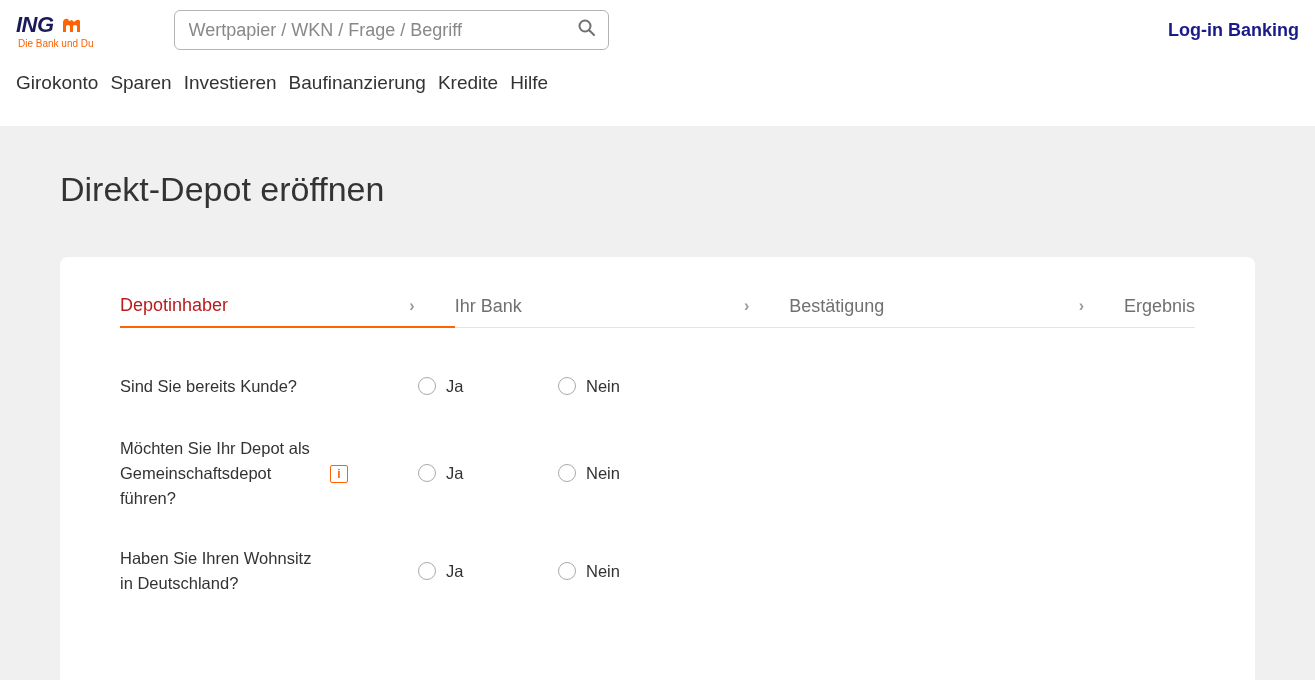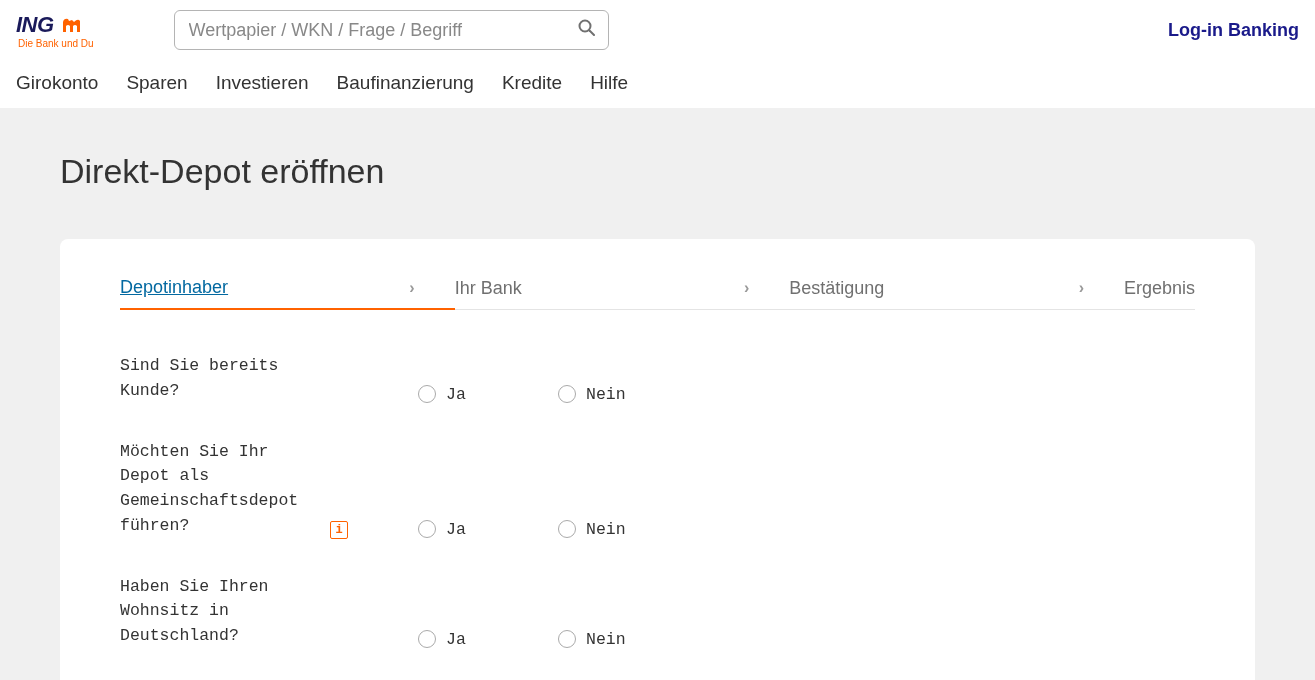--- a/index.html
+++ b/index.html
@@ -14,42 +14,42 @@
     .logo-lion { color: #ff6200; font-size: 18px; display: inline-flex; }
     .logo-tagline { font-size: 10px; color: #ff6200; margin-top: 0; padding-left: 2px; }
     
     .search-box { position: relative; width: 435px; margin-left: 60px; }
     .search-box input { width: 100%; height: 40px; padding: 8px 42px 8px 14px; border: 1px solid #b4b4b4; border-radius: 6px; font-size: 18px; color: #333; }
     .search-box input::placeholder { color: #888; }
     .search-icon { position: absolute; right: 14px; top: 50%; transform: translateY(-50%); color: #707070; font-size: 17px; }
     
     .login-link { margin-left: auto; color: #1a1a8a; font-weight: 600; font-size: 18px; cursor: pointer; }
     
-    .nav { display: flex; gap: 28px; padding: 10px 0 14px; }
+    .nav { display: flex; gap: 12px; padding: 10px 0 32px; }
     .nav-item { font-size: 19px; color: #333; cursor: pointer; }
     
     .main { background: #f0f0f0; padding: 44px 60px 60px; min-height: 600px; }
     .page-title { font-size: 34px; font-weight: 400; color: #333; margin-bottom: 48px; }
     
     .card { background: #fff; border-radius: 8px; padding: 28px 60px 60px; }
     
     .steps { display: flex; align-items: center; border-bottom: 1px solid #e4e4e4; margin-bottom: 44px; }
     .step { flex: 1; display: flex; align-items: center; justify-content: space-between; padding: 10px 0; cursor: pointer; }
     .step-label { font-size: 18px; color: #707070; }
-    .step.active .step-label { color: #0369a1; font-weight: 500; text-decoration: underline; }
+    .step.active .step-label { color: #b91c1c; font-weight: 500; }
     .step.active { border-bottom: 2px solid #ff6200; margin-bottom: -1px; }
     .step-chevron { color: #999; font-size: 16px; font-weight: 600; margin-right: 40px; }
     .step:last-child { flex: 0 0 auto; }
     .step:last-child .step-chevron { display: none; }
     
     .section { display: flex; margin-bottom: 60px; }
     .section-title { flex: 0 0 300px; font-size: 24px; font-weight: 400; color: #333; padding-top: 0; }
     .section-body { flex: 1; }
     
-    .field { display: flex; align-items: flex-end; margin-bottom: 36px; min-height: 28px; font-family: Liberation Mono, monospace; }
+    .field { display: flex; align-items: center; margin-bottom: 36px; min-height: 28px; }
     .field-label { flex: 0 0 210px; font-size: 16.5px; color: #333; line-height: 1.5; padding-right: 8px; }
     .info-box { flex: 0 0 28px; display: flex; justify-content: flex-start; padding-top: 1px; }
     .info-icon { width: 18px; height: 18px; border: 1.5px solid #ff6200; border-radius: 2px; color: #ff6200; font-size: 12px; display: flex; align-items: center; justify-content: center; cursor: pointer; font-weight: 600; }
     .field-options { flex: 1; display: flex; gap: 0; padding-left: 60px; }
     .radio-opt { display: flex; align-items: center; gap: 10px; width: 140px; cursor: pointer; }
     .radio-circle { width: 18px; height: 18px; border: 1.5px solid #aaa; border-radius: 50%; flex-shrink: 0; }
     .radio-label { font-size: 16.5px; color: #333; }
   </style>
 </head>
 <body>

